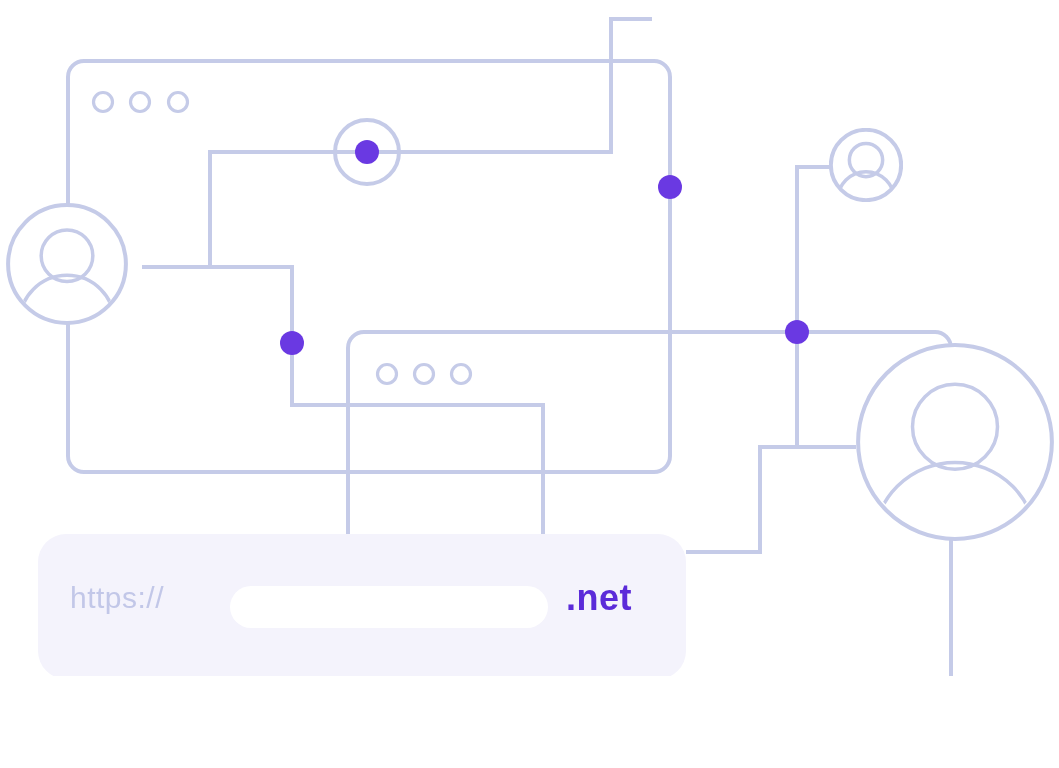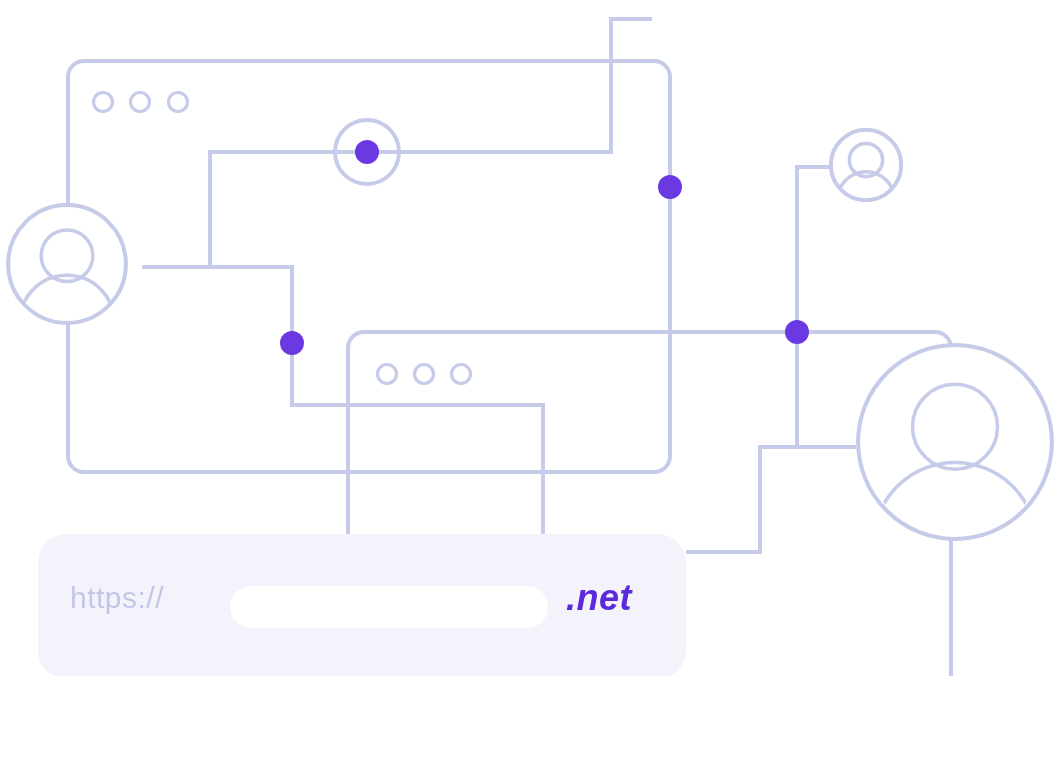--- a/index.html
+++ b/index.html
@@ -77,21 +77,20 @@
   }
   .tld {
     position: absolute;
     left: 528px;
     top: 46px;
     font-size: 36px;
     line-height: 36px;
     font-weight: bold;
     color: #5b2bd9;
     letter-spacing: 0.5px;
-    font-style: italic;
   }
 </style>
 </head>
 <body>
 
 <div class="scene">
 
   <svg class="layer" width="1059" height="768" viewBox="0 0 1059 768">
 
     <g class="lines" stroke="#c5cbe8">

